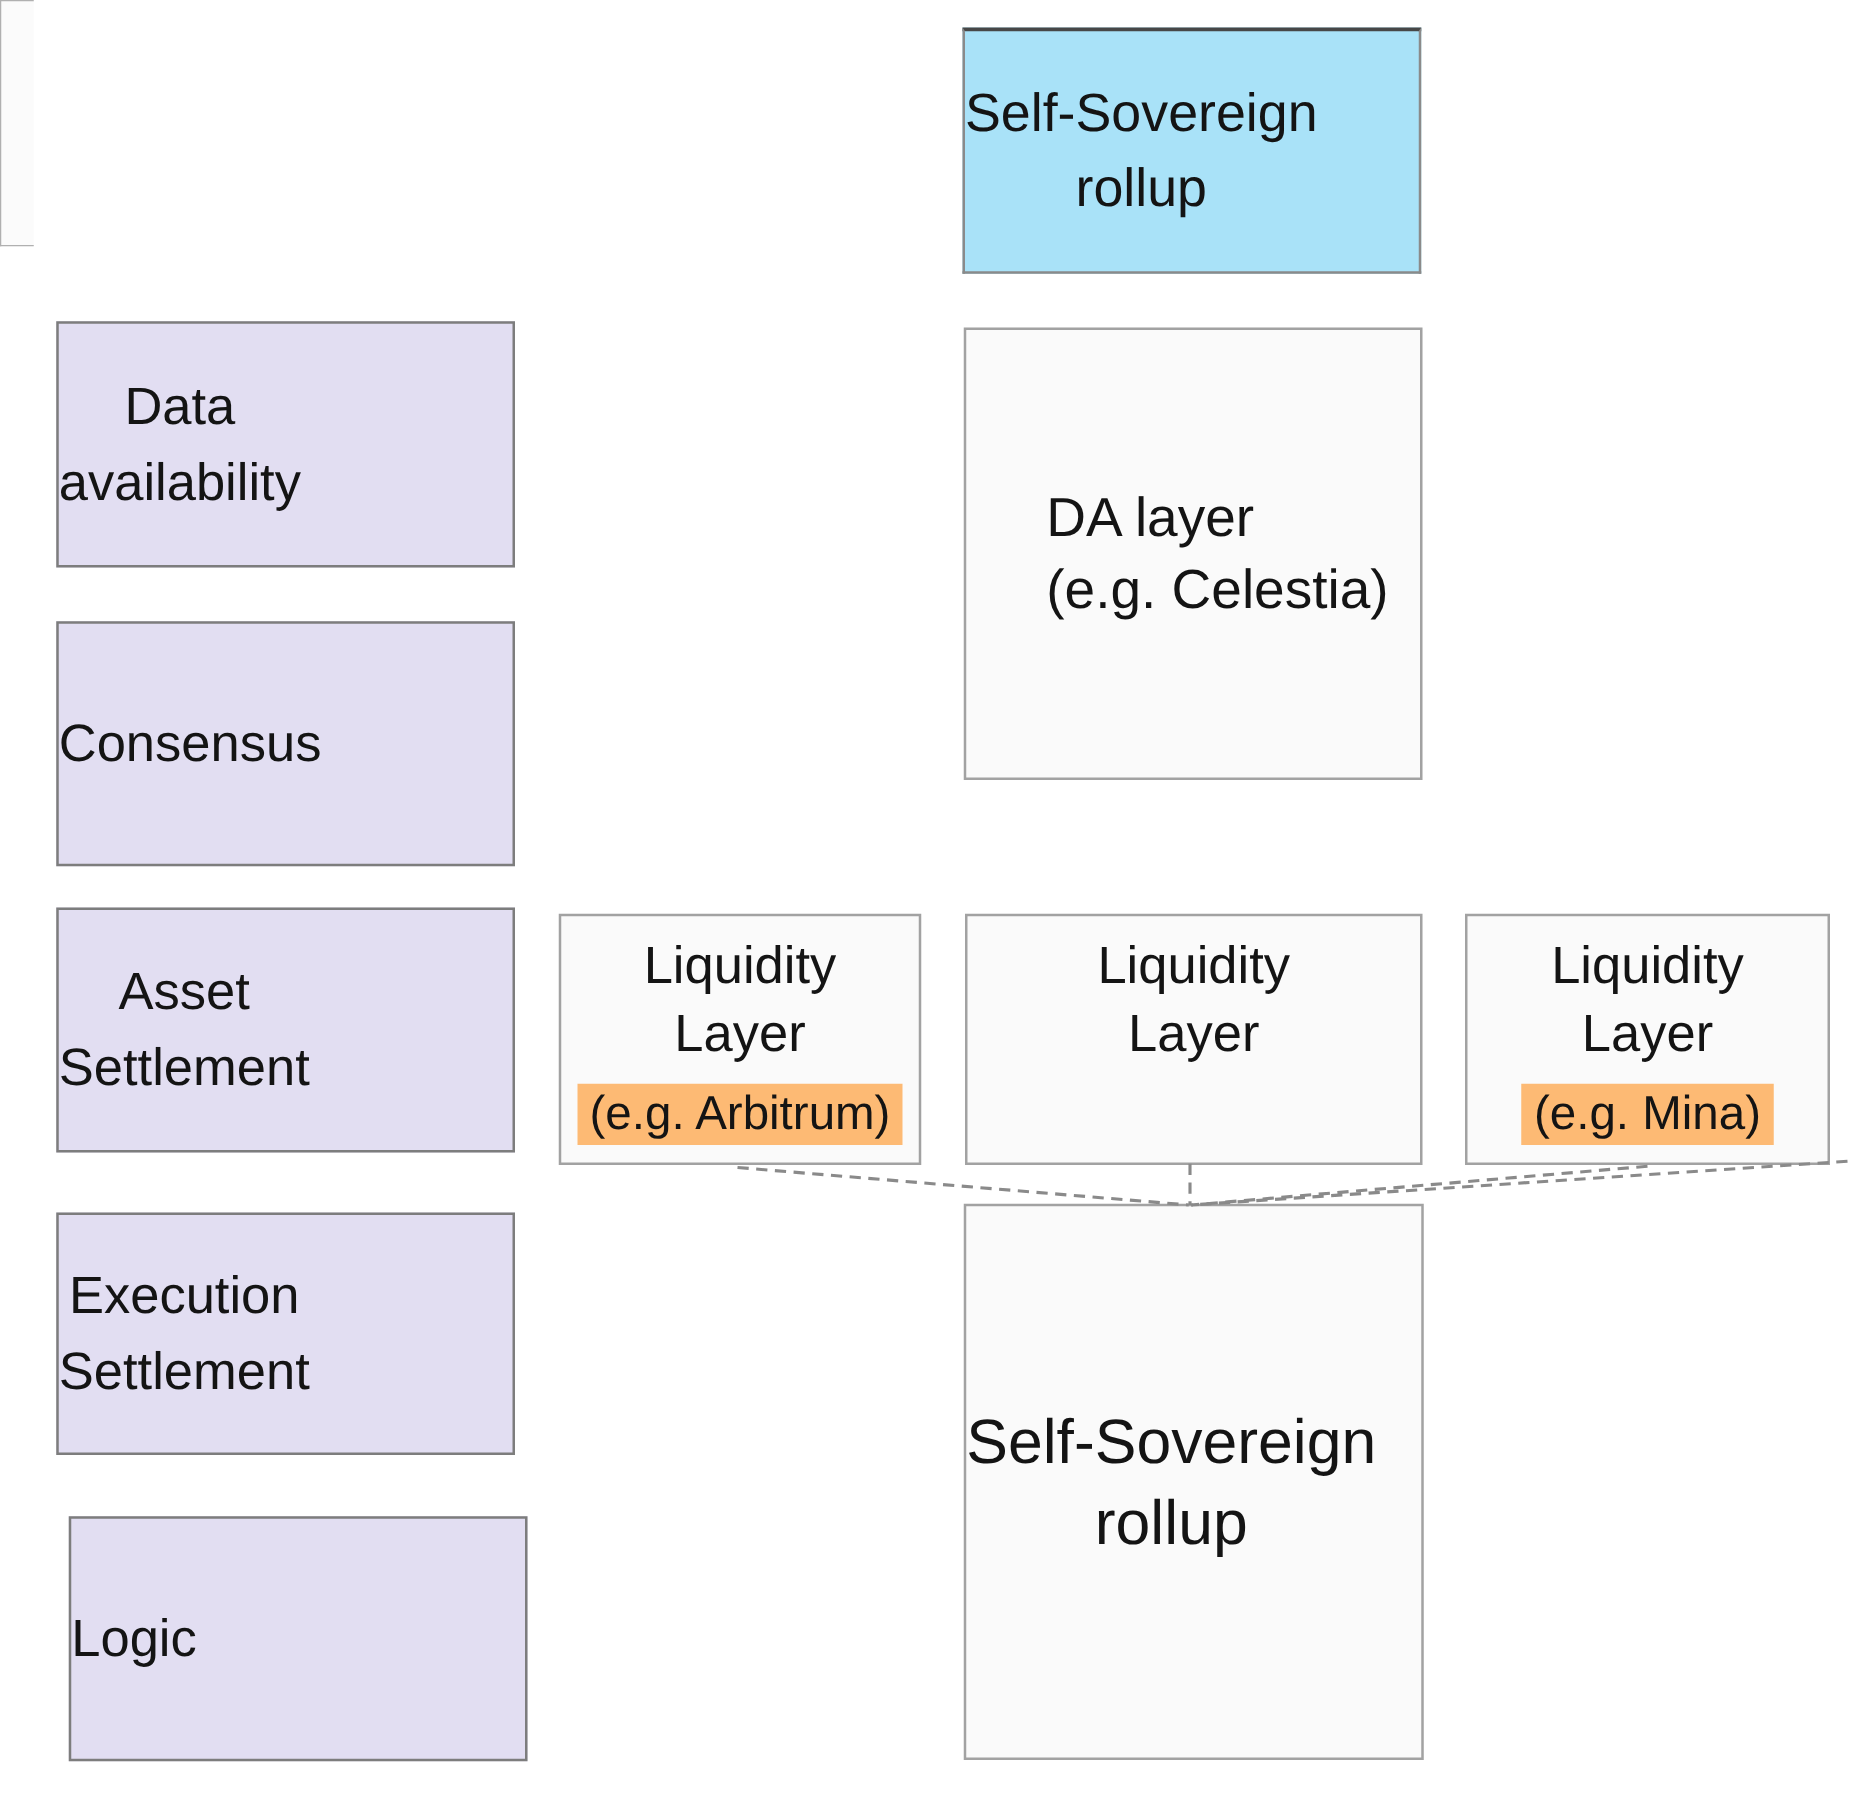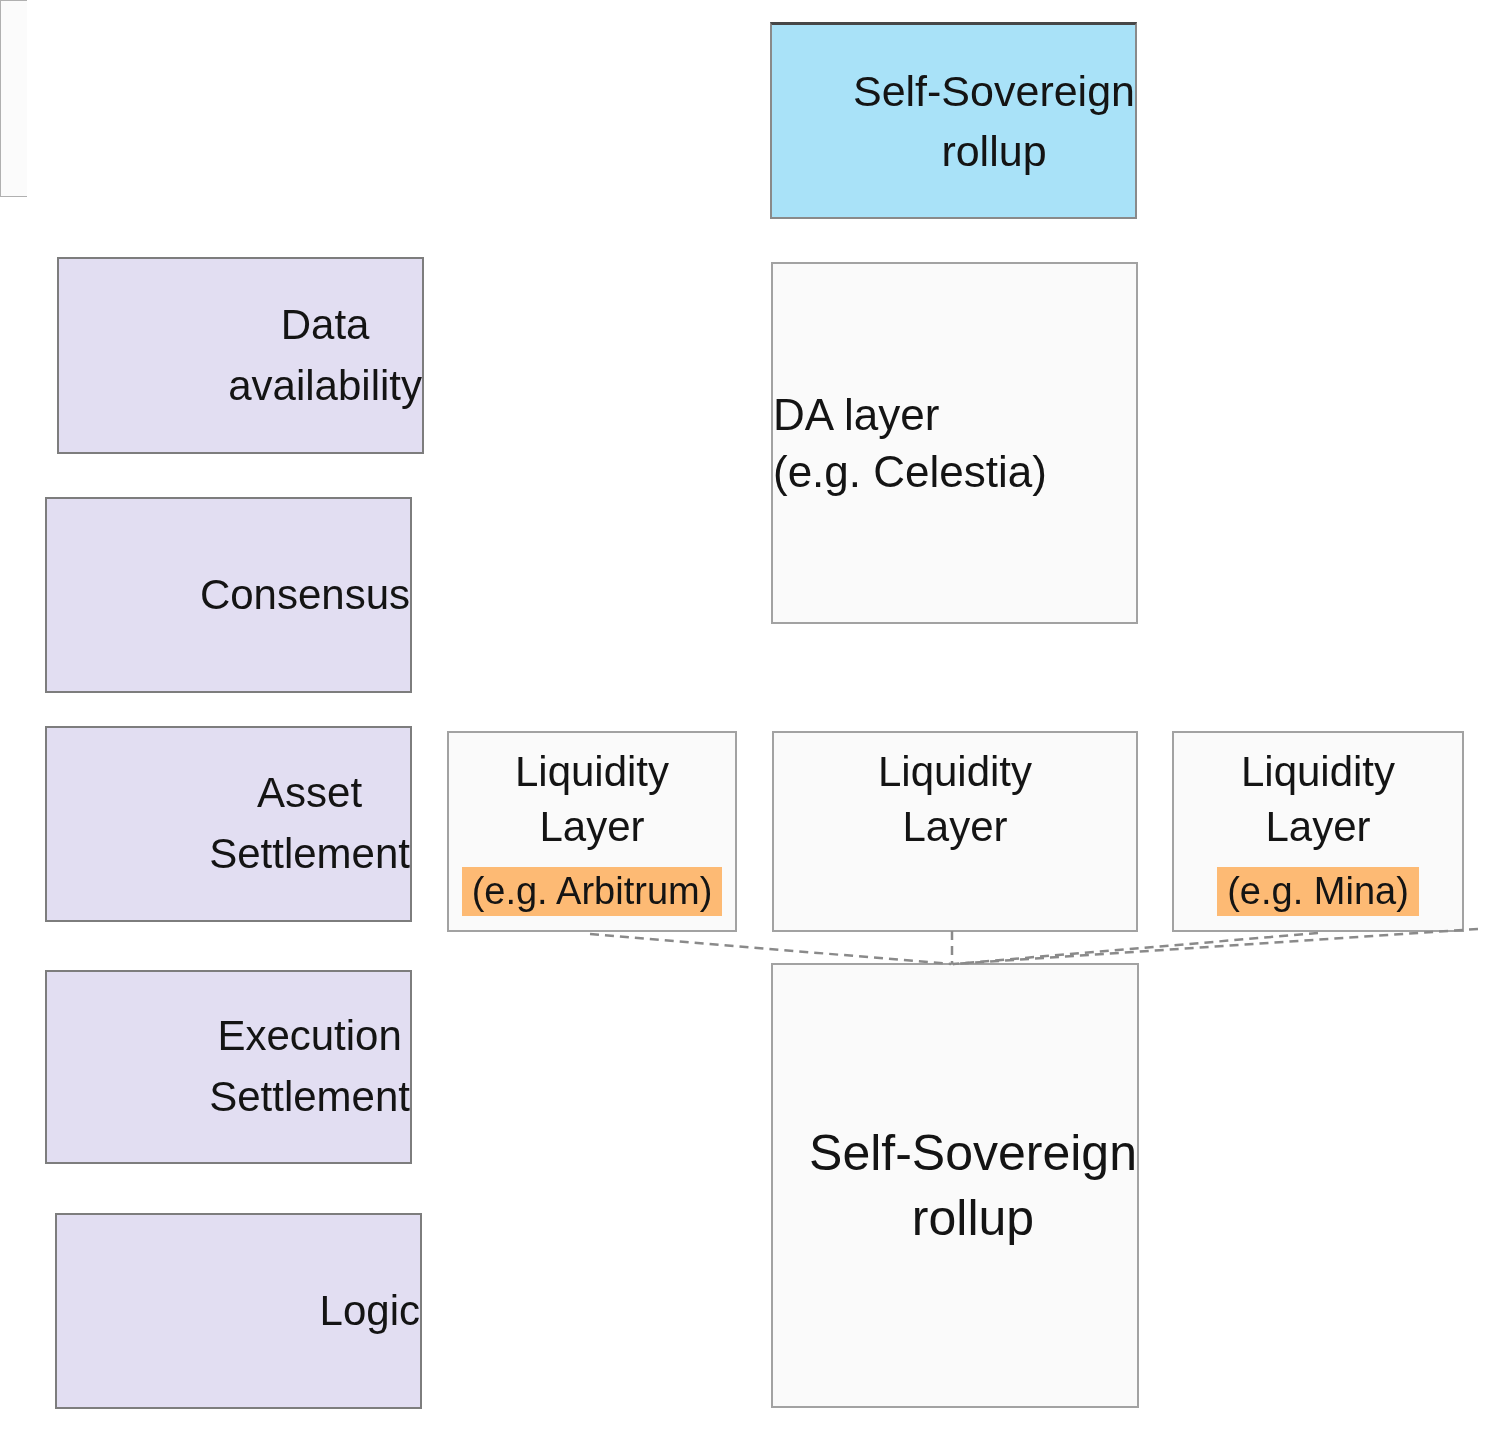--- a/index.html
+++ b/index.html
@@ -10,34 +10,34 @@
     height: 1450px;
     background: #ffffff;
     font-family: "Liberation Sans", sans-serif;
     color: #141414;
     overflow: hidden;
   }
   .box {
     position: absolute;
     display: flex;
     align-items: center;
-    justify-content: flex-end;
+    justify-content: flex-start;
     text-align: center;
     white-space: pre-line;
   }
   
   .lavender {
     left: 45px;
     width: 367px;
     background: #e2def2;
     border: 2px solid #7d7d7d;
     font-size: 42px;
     line-height: 1.45;
   }
-  #row-da        { top: 257px;  height: 197px; margin-left: 12px; }
+  #row-da        { top: 257px;  height: 197px; }
   #row-consensus { top: 497px;  height: 196px; }
   #row-asset     { top: 726px;  height: 196px; }
   #row-exec      { top: 970px;  height: 194px; }
   #row-logic     { top: 1213px; height: 196px; margin-left: 10px; }
 
   
   .cyan {
     left: 770px; top: 22px; width: 367px; height: 197px;
     background: #a9e2f8;
     border: 2px solid #8a8a8a;
@@ -48,20 +48,21 @@
 
   
   .white {
     background: #fafafa;
     border: 2px solid #a2a2a2;
   }
   #da-layer {
     left: 771px; top: 262px; width: 367px; height: 362px;
     justify-content: flex-start;
     text-align: left;
+    padding-left: 64px;
     font-size: 44px;
     line-height: 1.3;
   }
   .liq {
     top: 731px; height: 201px;
     flex-direction: column;
     justify-content: flex-start;
   }
   #liq-1 { left: 447px;  width: 290px; }
   #liq-2 { left: 772px;  width: 366px; }

